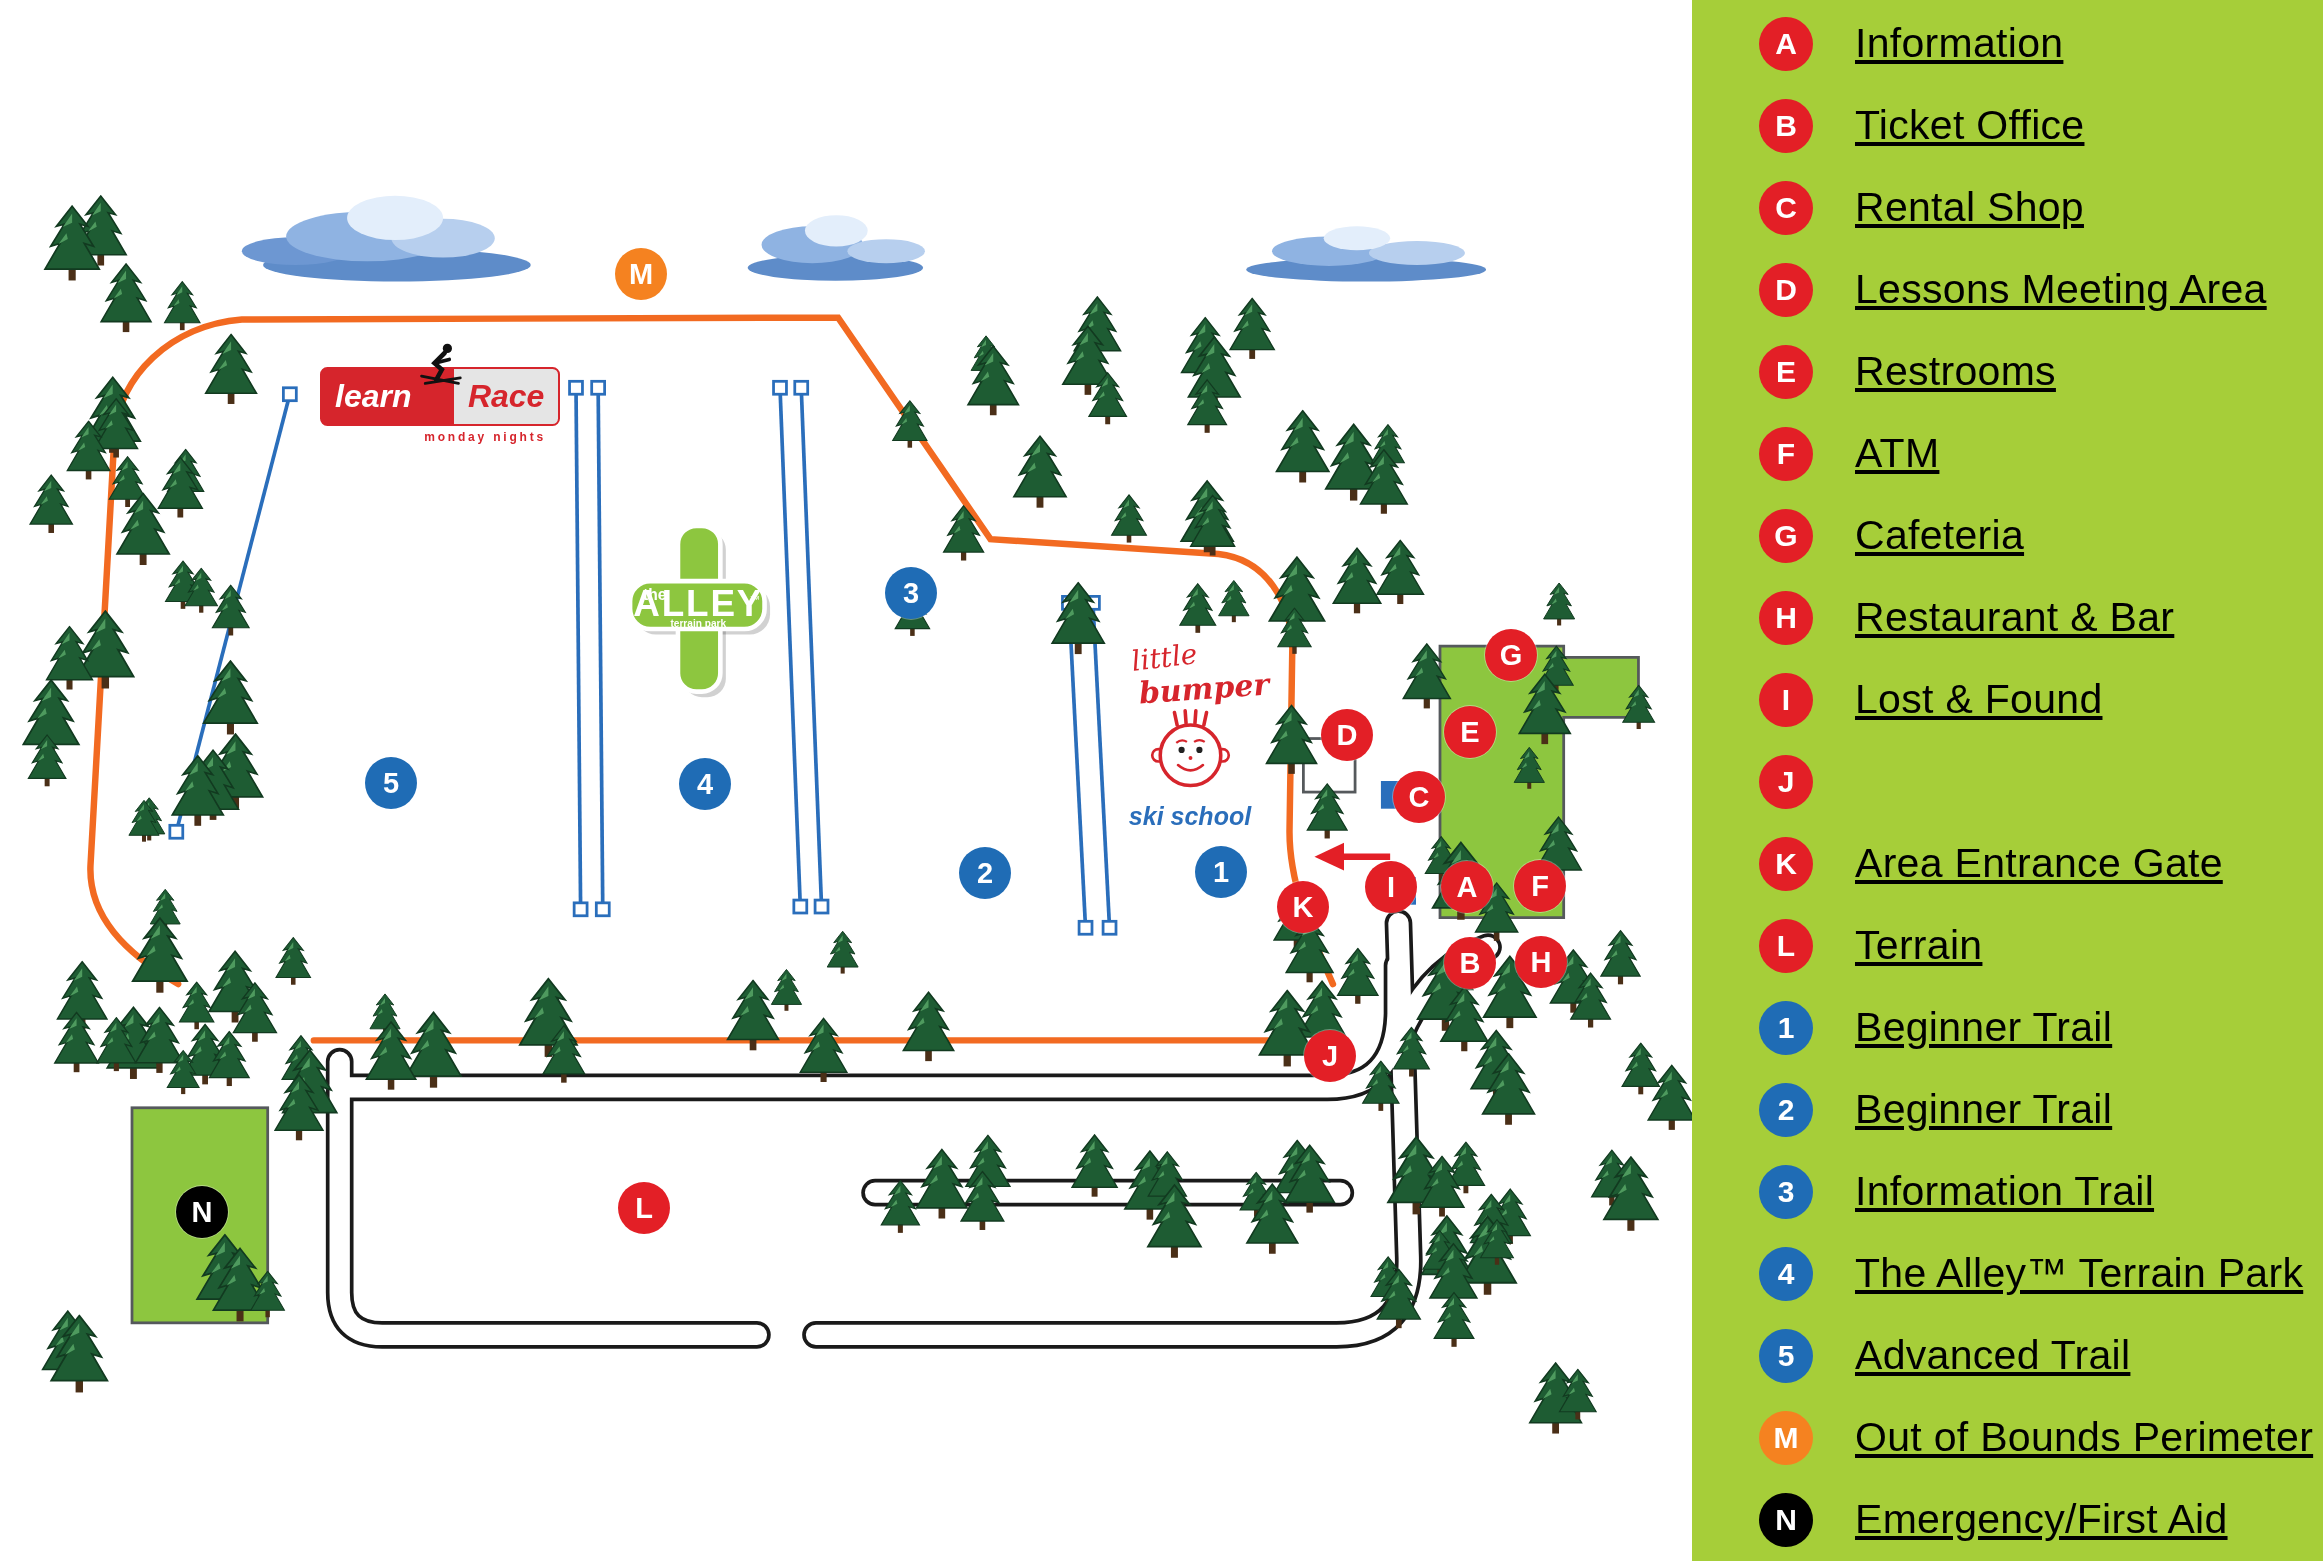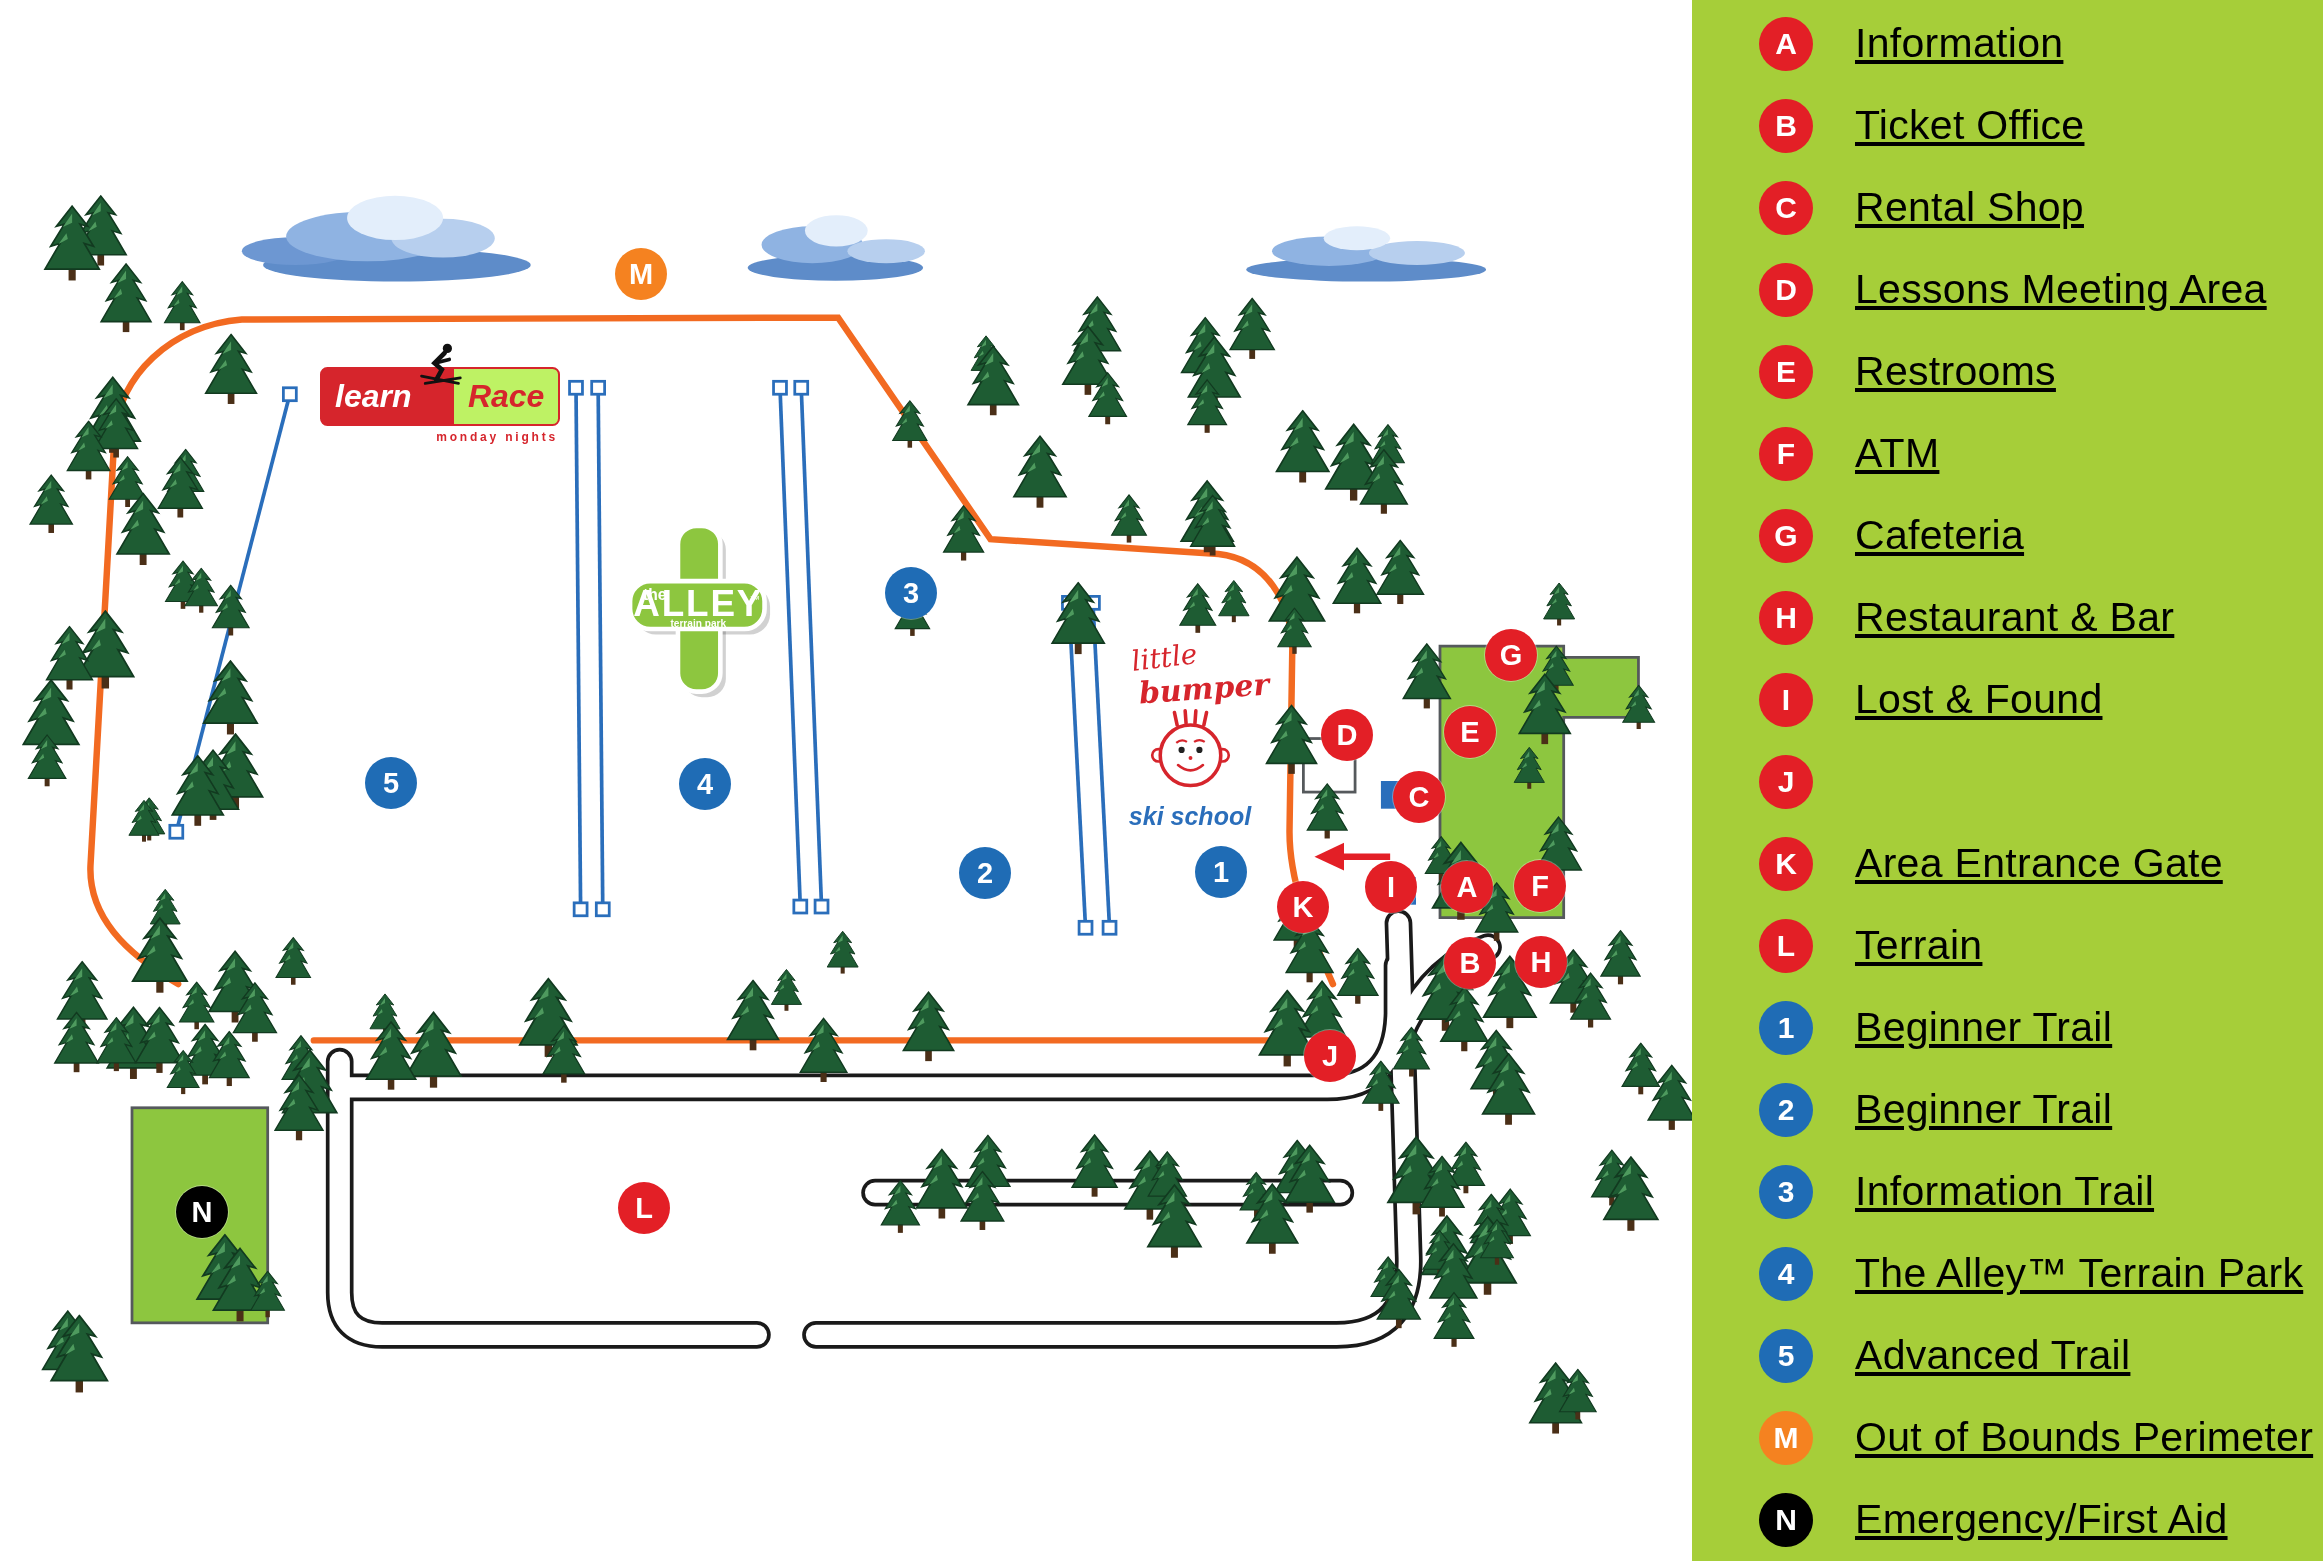--- a/index.html
+++ b/index.html
@@ -24,27 +24,27 @@
   .badge{width:54px;height:54px;border-radius:50%;flex:0 0 auto;display:flex;align-items:center;justify-content:center;
          color:#fff;font-size:30px;font-weight:bold;}
   .badge.red{background:#e31f26;}
   .badge.blue{background:#1f6cb5;}
   .badge.orange{background:#f58220;}
   .badge.black{background:#000;}
   .legend-label{font-size:41px;color:#000000;letter-spacing:0.3px;white-space:nowrap;text-decoration:underline;}
 
   
   .lr{position:absolute;left:320px;top:367px;width:236px;height:55px;border:2.8px solid #d6252c;border-radius:7.4px;
-      background:#bef264;display:flex;}
+      background:#e5e5e5;display:flex;}
   .lr-left{background:#d6252c;color:#fff;flex:1.15;display:flex;align-items:center;padding-left:13px;
            font-style:italic;font-weight:bold;font-size:32px;border-radius:2.8px 0 0 2.8px;}
   .lr-right{flex:1;display:flex;align-items:center;justify-content:center;color:#d6252c;
             font-style:italic;font-weight:bold;font-size:32px;}
   .lr-skier{position:absolute;left:94px;top:-28px;}
-  .lr-tag{position:absolute;right:0;bottom:-20px;color:#d6252c;font-size:12px;font-weight:bold;letter-spacing:2.8px;}
+  .lr-tag{position:absolute;right:12px;bottom:-20px;color:#d6252c;font-size:12px;font-weight:bold;letter-spacing:2.8px;}
 
   
   .alley{position:absolute;left:628px;top:524px;}
 
   
   .bumper{position:absolute;left:1100px;top:644px;width:180px;text-align:center;line-height:1;}
   .bumper .w1{display:block;color:#d6252c;font-style:italic;font-size:28px;font-family:"DejaVu Serif",serif;
               transform:rotate(-7deg);margin-left:-51px;}
   .bumper .w2{display:block;color:#d6252c;font-style:italic;font-weight:bold;font-size:30px;
               font-family:"DejaVu Serif",serif;transform:rotate(-4deg);margin:1.8px 0 5.5px 28px;}

